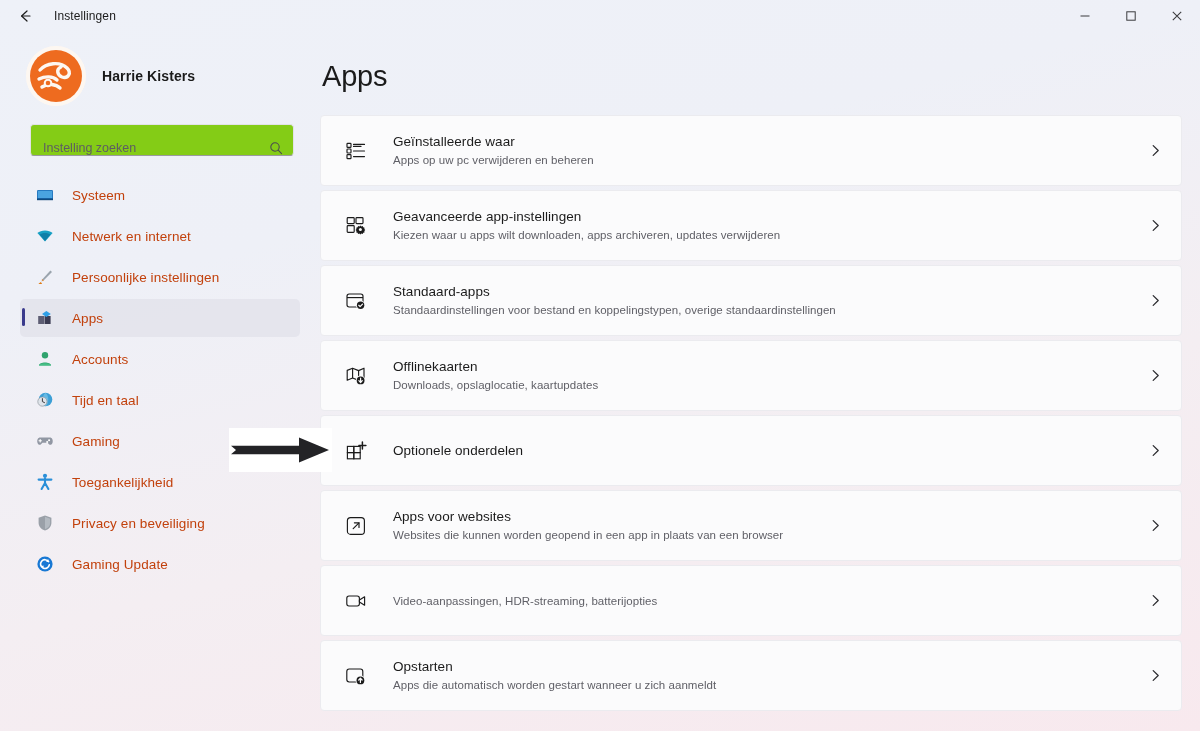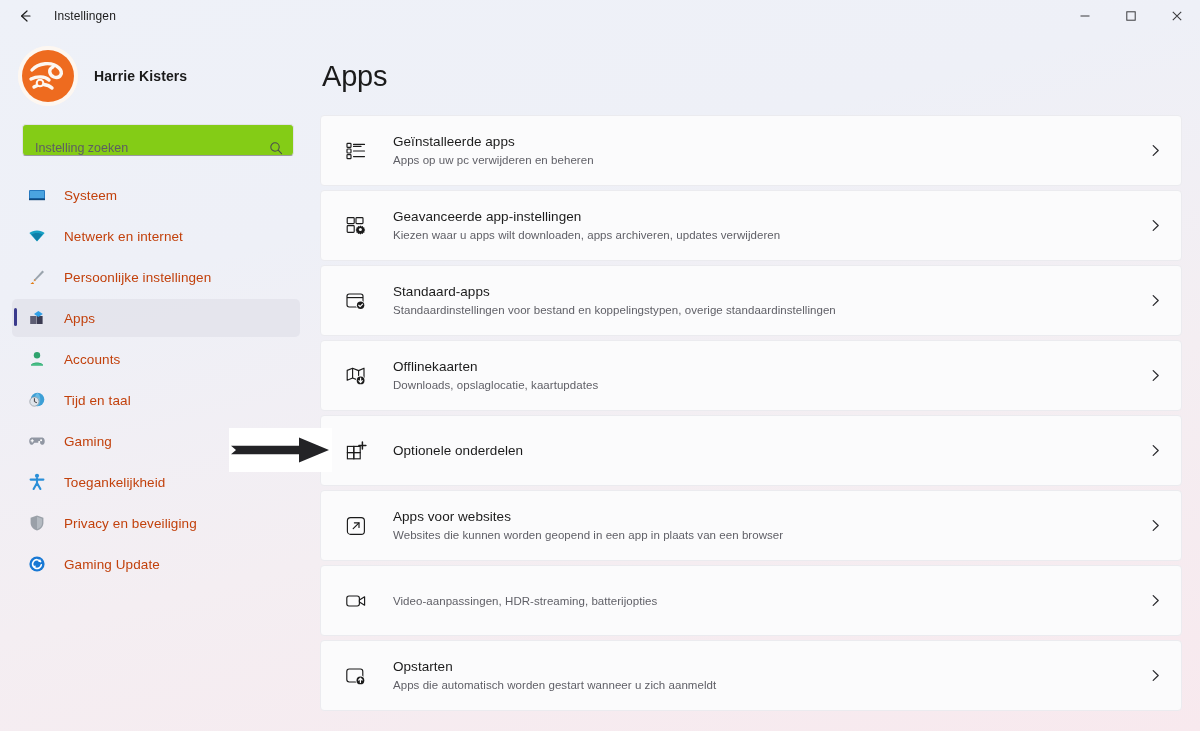--- a/index.html
+++ b/index.html
@@ -49,21 +49,21 @@
   
   .shell {
     display: flex;
     height: 699px;
   }
 
   
   .sidebar {
     width: 320px;
     flex: 0 0 320px;
-    padding: 0 12px 0 4px;
+    padding: 0 12px 0 12px;
     position: relative;
   }
   .account {
     display: flex;
     align-items: center;
     padding: 14px 0 18px 14px;
   }
   .avatar {
     width: 60px; height: 60px;
     border-radius: 50%;
@@ -389,21 +389,21 @@
           <svg width="24" height="24" viewBox="0 0 24 24">
             <rect x="3" y="4.4" width="4" height="4" rx=".7" fill="none" stroke="#1b1b1b" stroke-width="1.15"></rect>
             <rect x="3" y="10" width="4" height="4" rx=".7" fill="none" stroke="#1b1b1b" stroke-width="1.15"></rect>
             <rect x="3" y="15.6" width="4" height="4" rx=".7" fill="none" stroke="#1b1b1b" stroke-width="1.15"></rect>
             <path d="M9.5 5.4 H20.5 M9.5 7.4 H17" stroke="#1b1b1b" stroke-width="1.15" stroke-linecap="round"></path>
             <path d="M9.5 12 H20.5" stroke="#1b1b1b" stroke-width="1.15" stroke-linecap="round"></path>
             <path d="M9.5 17.6 H20.5" stroke="#1b1b1b" stroke-width="1.15" stroke-linecap="round"></path>
           </svg>
         </span>
         <div class="card-text">
-          <div class="card-title">Geïnstalleerde apps</div>
+          <div class="card-title">Geïnstalleerde waar</div>
           <div class="card-sub">Apps op uw pc verwijderen en beheren</div>
         </div>
         <span class="chev">
           <svg width="15" height="15" viewBox="0 0 15 15">
             <path d="M5.2 2.6 L10.2 7.5 L5.2 12.4" fill="none" stroke="#2b2b2f" stroke-width="1.25" stroke-linecap="round" stroke-linejoin="round"></path>
           </svg>
         </span>
       </div>
 
       <div class="card">

